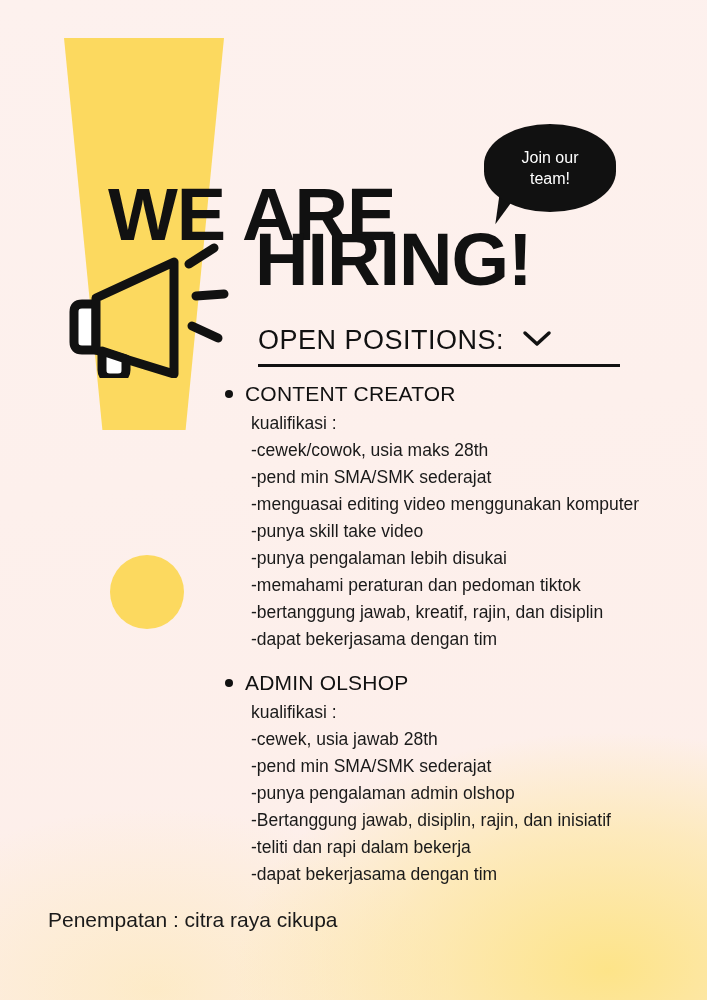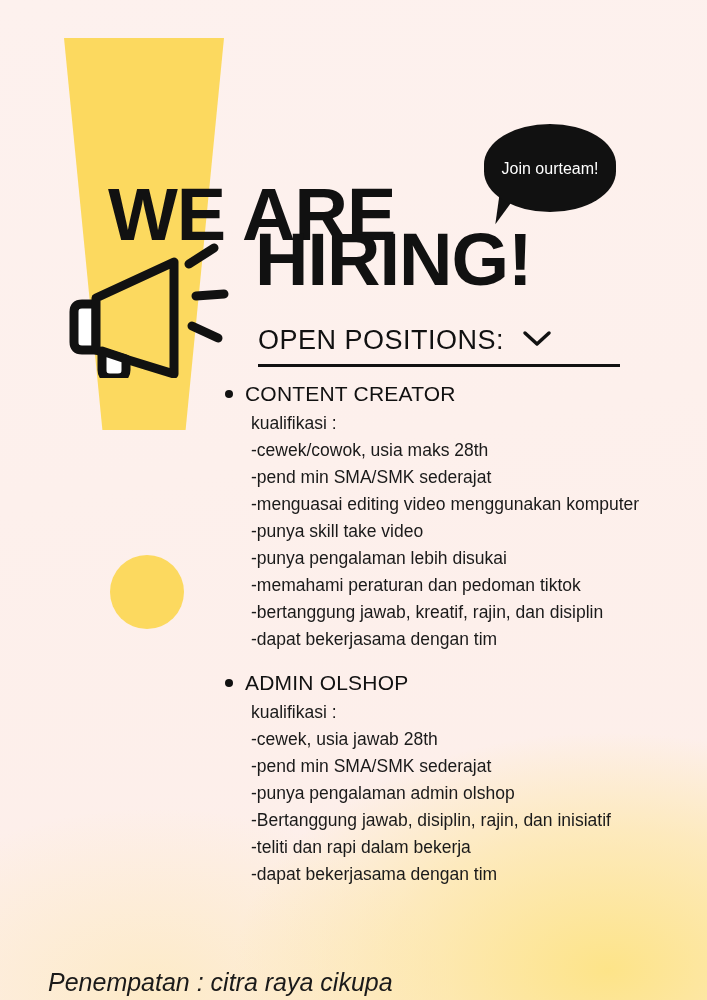--- a/index.html
+++ b/index.html
@@ -101,21 +101,21 @@
     border-left: 14px solid #111111;
     border-right: 10px solid transparent;
     border-top: 14px solid #111111;
     border-bottom: 26px solid transparent;
     transform: rotate(8deg);
   }
   .bubble-text {
     position: absolute;
     inset: 0;
     display: flex;
-    flex-direction: row;
+    flex-direction: column;
     align-items: center;
     justify-content: center;
     color: #ffffff;
     font-size: 16px;
     line-height: 21px;
     text-align: center;
     z-index: 2;
   }
 
   
@@ -180,24 +180,23 @@
     font-size: 17.5px;
     color: #1a1a1a;
     line-height: 27px;
     white-space: nowrap;
   }
 
   
   .placement {
     position: absolute;
     left: 48px;
-    top: 968px;
-    font-size: 25px;
+    top: 908px;
+    font-size: 21px;
     color: #1a1a1a;
-    font-style: italic;
   }
 </style>
 </head>
 <body>
 
 <div class="poster">
 
   <div class="excl-bar"></div>
   <div class="excl-dot"></div>
 

